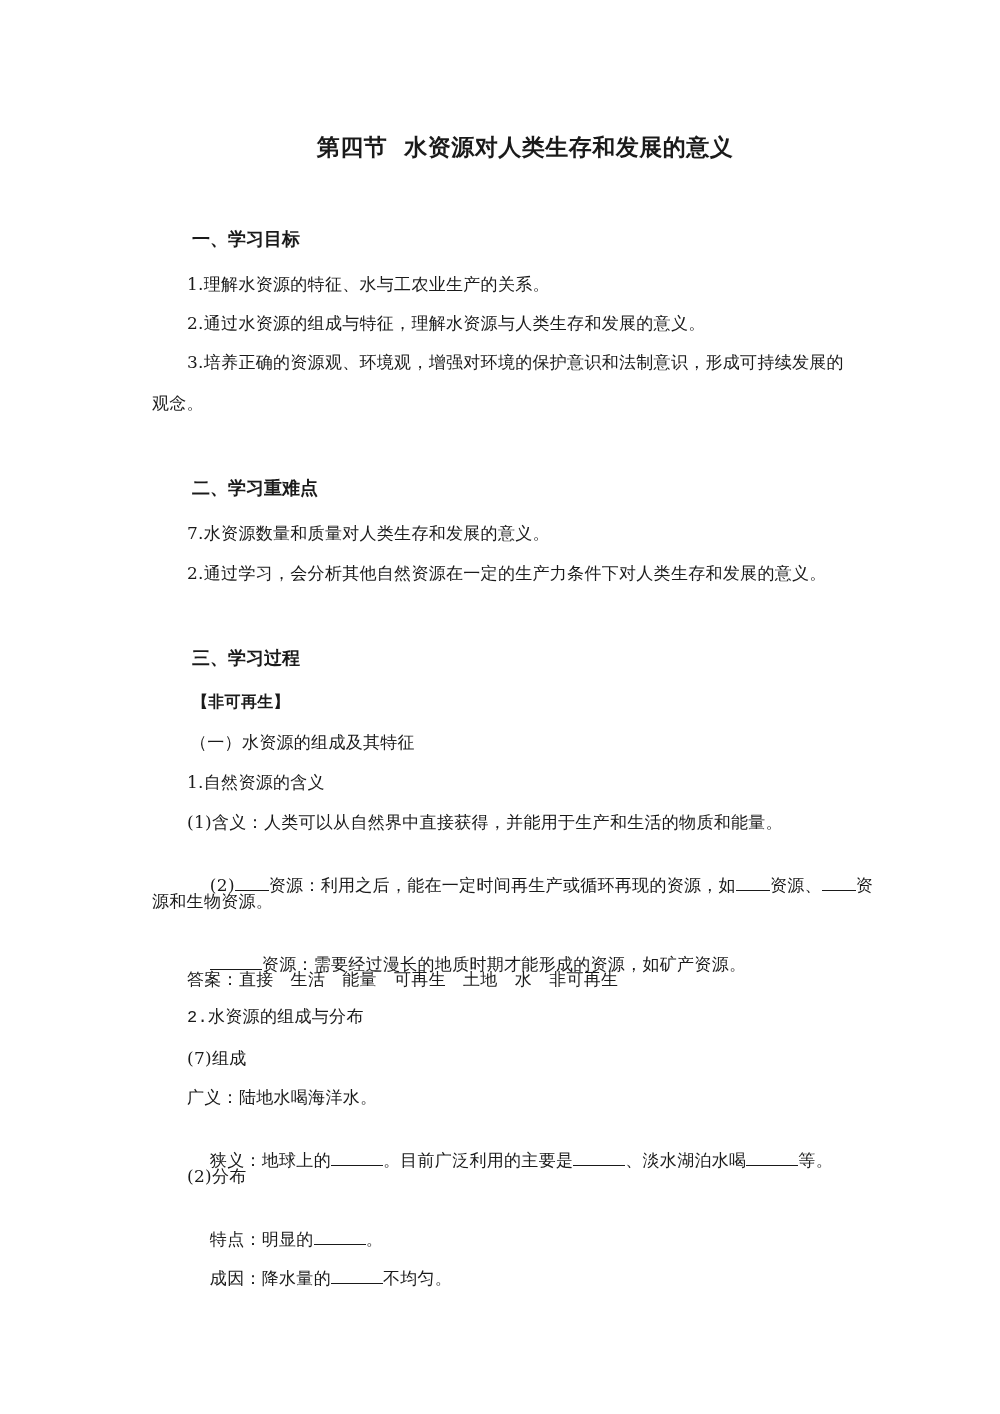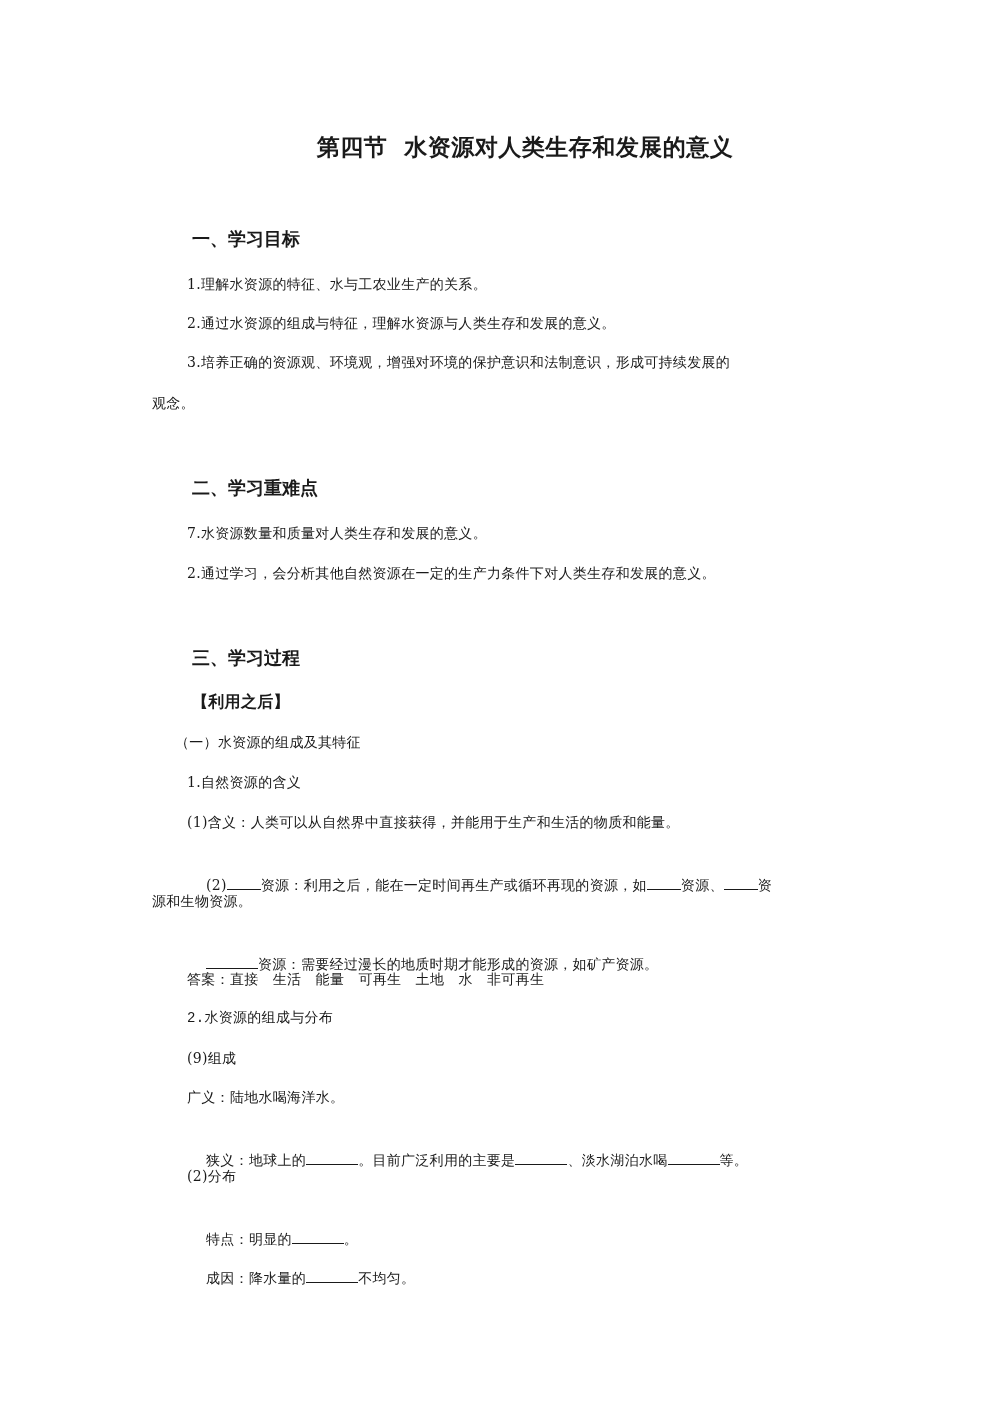--- a/index.html
+++ b/index.html
@@ -38,21 +38,21 @@
       position: absolute;
       left: 192px;
       font-family: "DejaVu Sans", "Liberation Sans", sans-serif;
       font-weight: bold;
       font-size: 18px;
       line-height: 26px;
       white-space: pre;
     }
     .line {
       position: absolute;
-      font-size: 14px;
+      font-size: 17px;
       line-height: 24px;
       white-space: pre;
       letter-spacing: 0.3px;
     }
     .indent { left: 187px; }
     .flush { left: 152px; text-align: center; }
     .bold-line {
       font-family: "DejaVu Sans", "Liberation Sans", sans-serif;
       font-weight: bold;
       font-size: 16px;
@@ -75,37 +75,37 @@
   <div class="line indent" style="top:272px;">1.理解水资源的特征、水与工农业生产的关系。</div>
   <div class="line indent" style="top:311px;">2.通过水资源的组成与特征，理解水资源与人类生存和发展的意义。</div>
   <div class="line indent" style="top:350px;">3.培养正确的资源观、环境观，增强对环境的保护意识和法制意识，形成可持续发展的</div>
   <div class="line flush" style="top:391px;">观念。</div>
 
   <div class="heading" style="top:475px;">二、学习重难点</div>
   <div class="line indent" style="top:521px;">7.水资源数量和质量对人类生存和发展的意义。</div>
   <div class="line indent" style="top:561px;">2.通过学习，会分析其他自然资源在一定的生产力条件下对人类生存和发展的意义。</div>
 
   <div class="heading" style="top:645px;">三、学习过程</div>
-  <div class="line bold-line" style="left:192px; top:690px;">【利用之后】</div>
-  <div class="line" style="left:175px; top:730px;">（一）水资源的组成及其特征</div>
+  <div class="line bold-line" style="left:192px; top:690px;">【非可再生】</div>
+  <div class="line" style="left:190px; top:730px;">（一）水资源的组成及其特征</div>
   <div class="line indent" style="top:770px;">1.自然资源的含义</div>
   <div class="line indent" style="top:810px;">(1)含义：人类可以从自然界中直接获得，并能用于生产和生活的物质和能量。</div>
 
   <div class="line indent" style="top:849px;">
     <span>(2)</span><span class="blank" style="width:34px;"></span><span>资源：利用之后，能在一定时间再生产或循环再现的资源，如</span><span class="blank" style="width:34px;"></span><span>资源、</span><span class="blank" style="width:34px;"></span><span>资</span>
   </div>
   <div class="line flush" style="top:889px;">源和生物资源。</div>
 
   <div class="line indent" style="top:928px;">
     <span class="blank" style="width:52px;"></span><span>资源：需要经过漫长的地质时期才能形成的资源，如矿产资源。</span>
   </div>
 
   <div class="line indent" style="top:967px;">答案：直接   生活   能量   可再生   土地   水   非可再生</div>
   <div class="line indent" style="top:1006px;font-family:Liberation Mono, monospace;">2.水资源的组成与分布</div>
-  <div class="line indent" style="top:1046px;">(9)组成</div>
+  <div class="line indent" style="top:1046px;">(7)组成</div>
   <div class="line indent" style="top:1085px;">广义：陆地水喝海洋水。</div>
 
   <div class="line indent" style="top:1124px;">
     <span>狭义：地球上的</span><span class="blank" style="width:52px;"></span><span>。目前广泛利用的主要是</span><span class="blank" style="width:52px;"></span><span>、淡水湖泊水喝</span><span class="blank" style="width:52px;"></span><span>等。</span>
   </div>
 
   <div class="line indent" style="top:1164px;">(2)分布</div>
 
   <div class="line indent" style="top:1203px;">
     <span>特点：明显的</span><span class="blank" style="width:52px;"></span><span>。</span>

